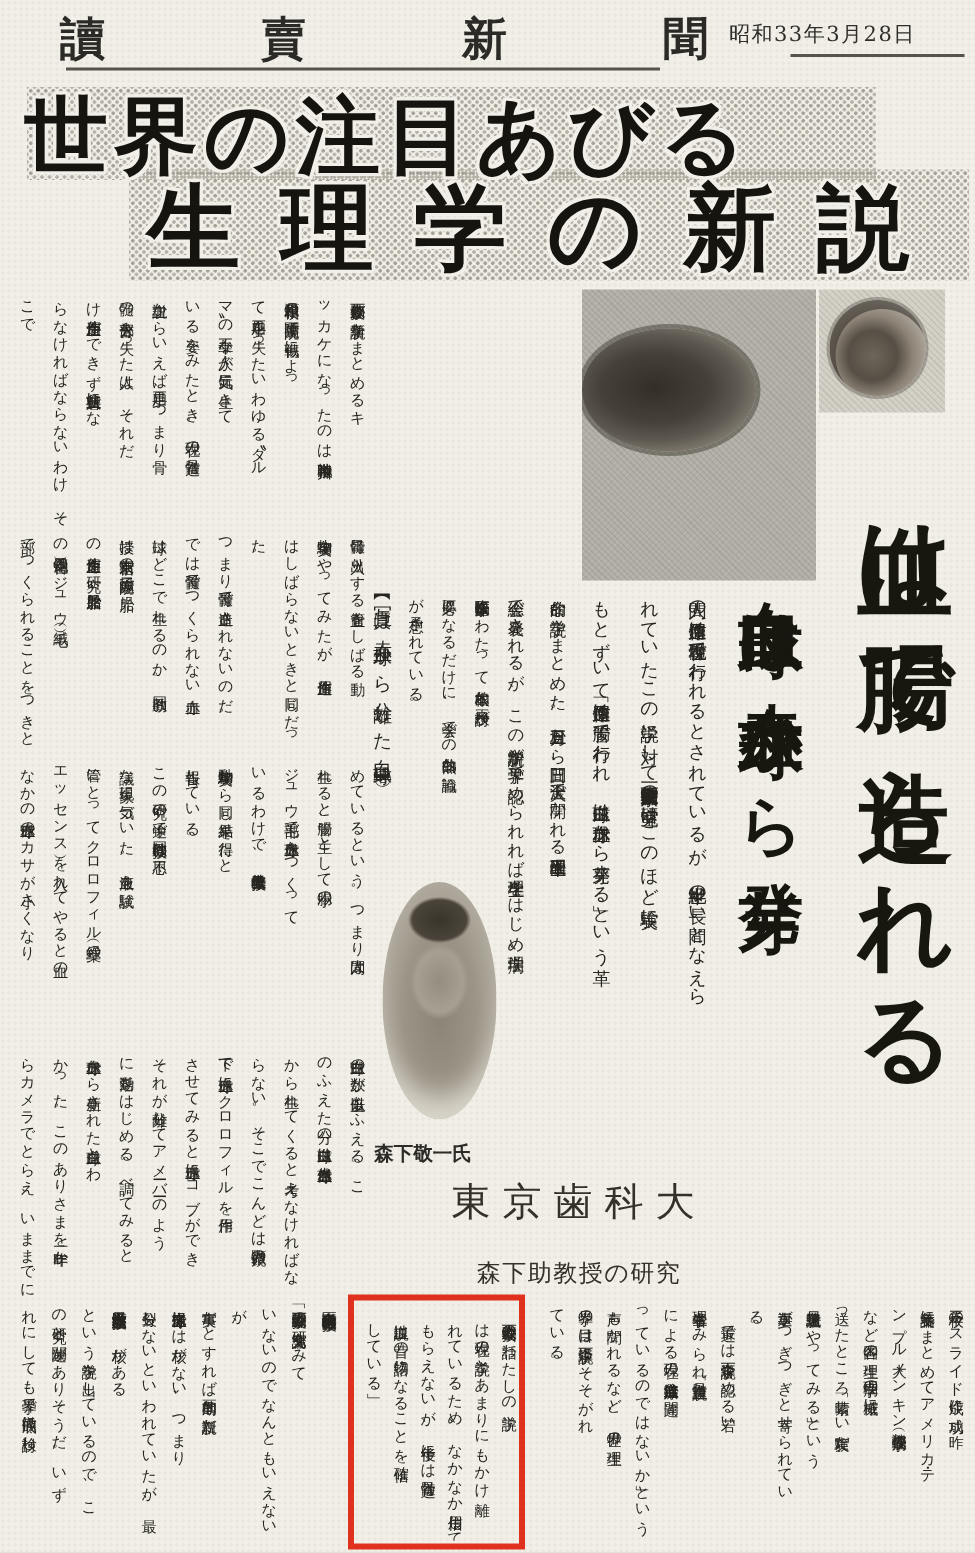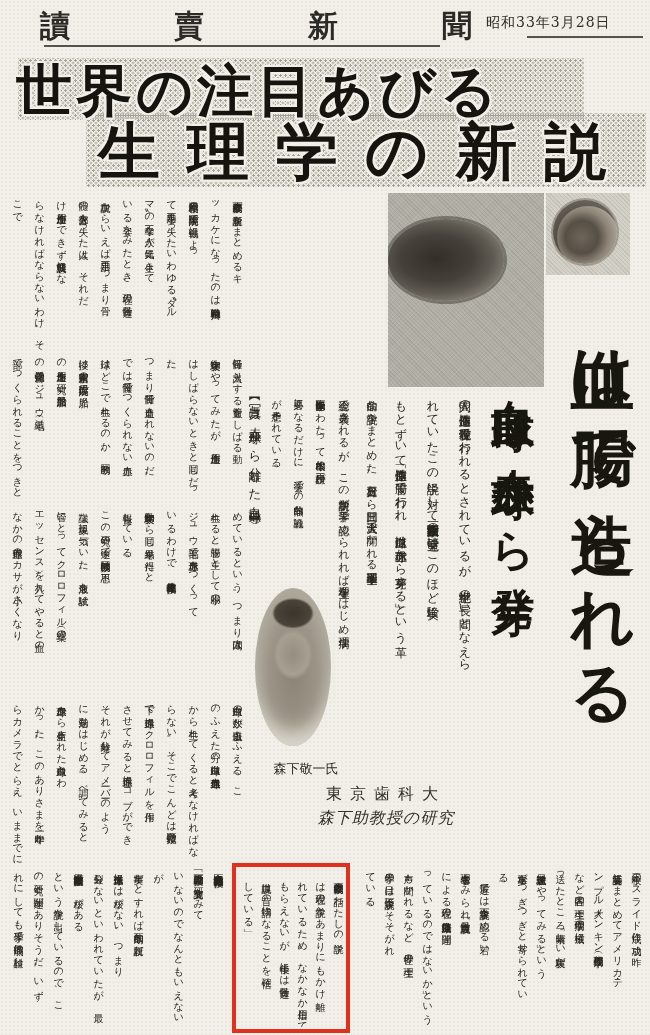--- a/index.html
+++ b/index.html
@@ -71,25 +71,25 @@
   .leadC{left:265px;top:392px;width:66px;height:202px;line-height:22px;font-size:10px;}
   .leadD{left:243px;top:392px;width:22px;height:308px;line-height:20px;font-size:12.5px;letter-spacing:2.5px;}
   
   .portrait{left:252px;top:586px;width:82px;height:172px;}
   .oval{position:absolute;left:3px;top:2px;width:76px;height:158px;border-radius:50%;
     background:
       radial-gradient(ellipse 30px 22px at 50% 16%, #3a352c 0%, #4a443a 60%, transparent 70%),
       radial-gradient(ellipse 26px 34px at 50% 42%, #958d80 0%, #a79f92 60%, transparent 75%),
       radial-gradient(ellipse at 50% 55%, #8a8376 0%, #9b9487 45%, #b3ada1 75%, #c4beb2 100%);
     box-shadow:inset 0 -26px 18px -12px #d9d5ca;}
-  .portrait-cap{left:260px;top:760px;width:92px;text-align:center;font-size:13px;font-weight:normal;color:#2c2b25;}
+  .portrait-cap{left:236px;top:760px;width:92px;text-align:center;font-size:13px;font-weight:bold;color:#2c2b25;}
   
   .credit{left:298px;top:784px;width:176px;text-align:center;color:#33312a;}
-  .credit .l1{font-size:16px;letter-spacing:8px;}
-  .credit .l2{font-size:16px;letter-spacing:1px;margin-top:3px;font-style:italic;}
+  .credit .l1{font-size:26px;letter-spacing:8px;}
+  .credit .l2{font-size:16px;letter-spacing:1px;margin-top:20px;}
   
   .band1{left:4px;top:194px;width:244px;height:160px;}
   .band2{left:4px;top:352px;width:244px;height:152px;}
   .band3{left:4px;top:505px;width:244px;height:190px;}
   .band4{left:4px;top:698px;width:244px;height:168px;}
   
   .botA{left:358px;top:866px;width:288px;height:172px;line-height:19px;}
   .redbox{left:232px;top:863px;width:118px;height:170px;border:4px solid #e0301e;box-sizing:border-box;}
   .boxtxt{left:3px;top:8px;width:108px;height:152px;line-height:18px;}
   .botC{left:8px;top:866px;width:220px;height:172px;line-height:20px;}

